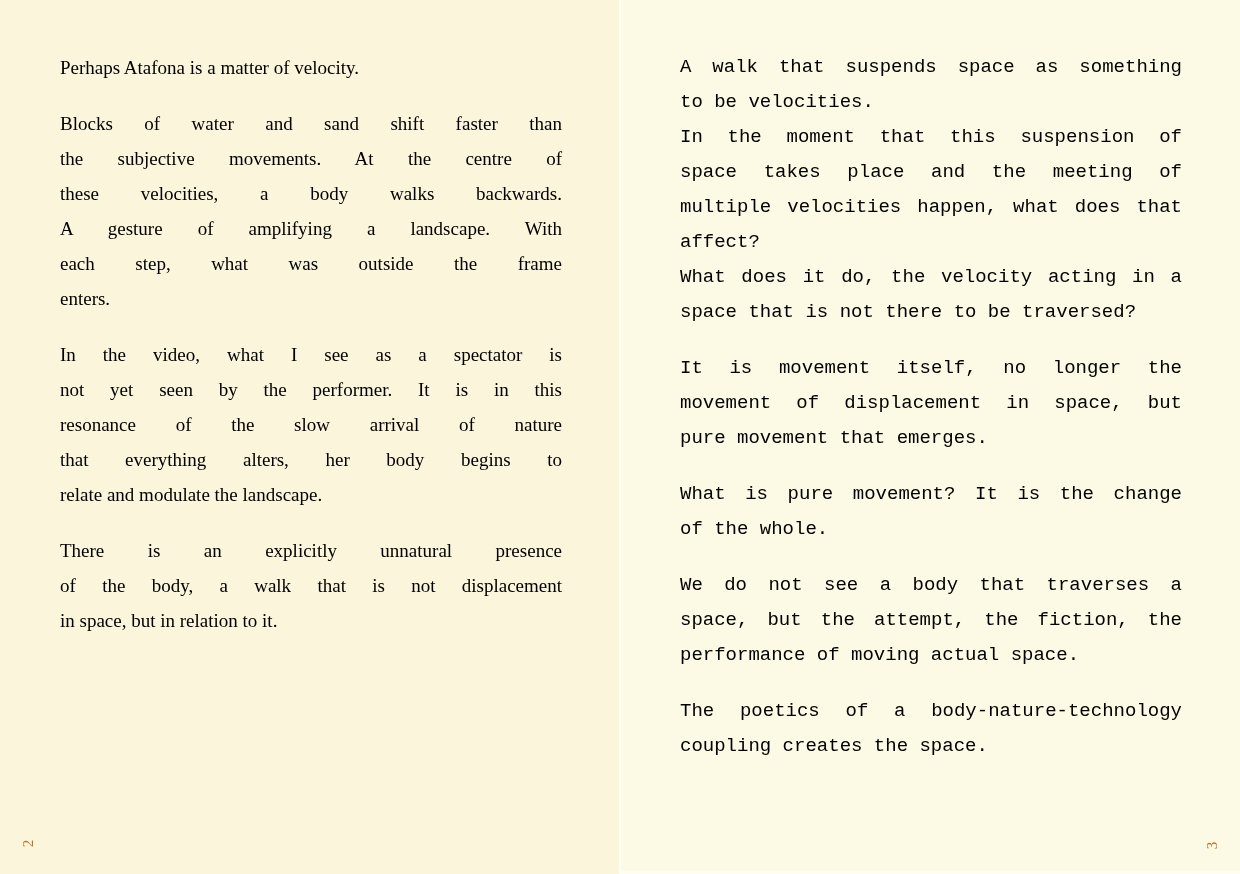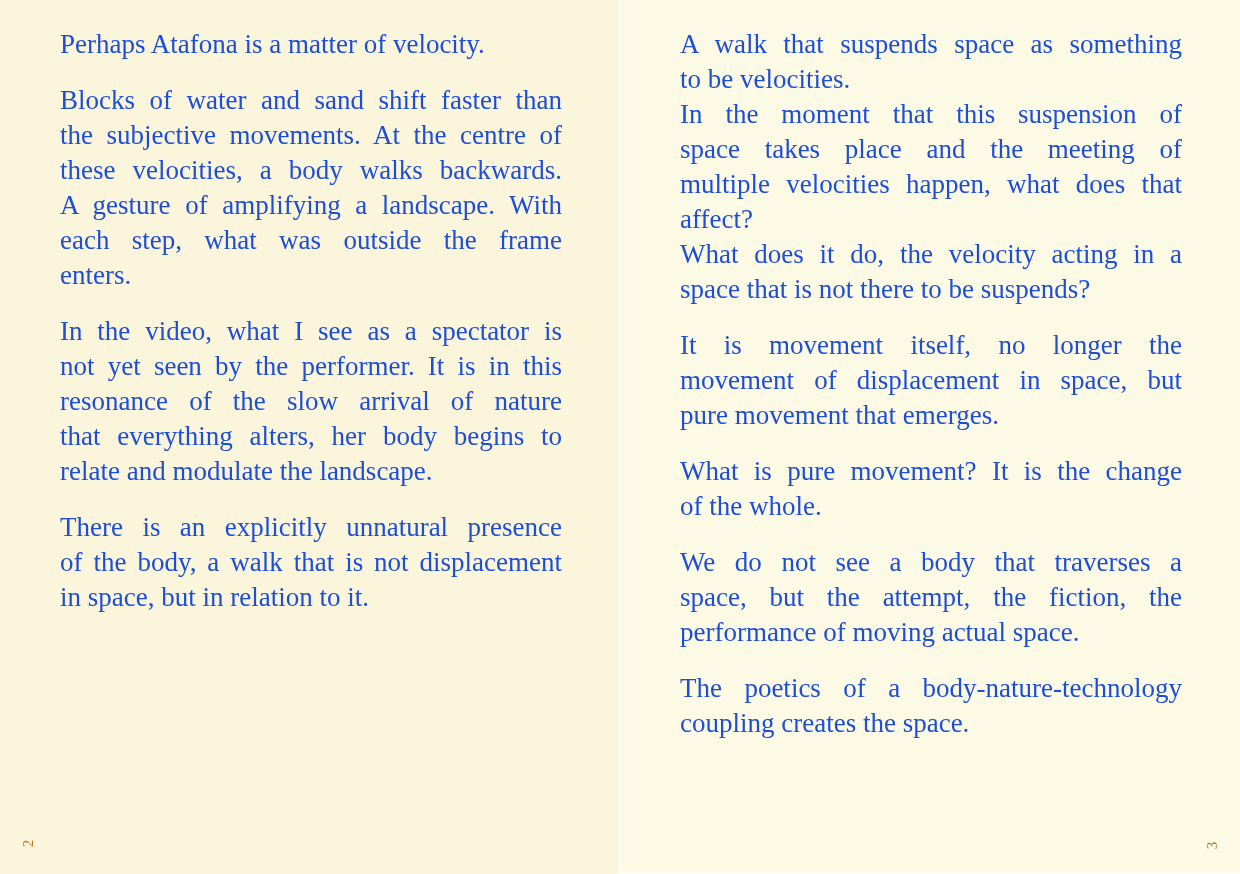--- a/index.html
+++ b/index.html
@@ -15,28 +15,28 @@
     position: relative;
     height: 874px;
     box-sizing: border-box;
   }
   .page-left  { width: 619px; background: #faf5db; }
   .gutter     { width: 2px; height: 874px; background: #fffef6; }
   .page-right { width: 619px; background: #fcf9e4; border-bottom: 3px solid #fffdf2; }
 
   .text-block {
     position: absolute;
-    top: 27px;
+    top: 50px;
     left: 60px;
     width: 502px;
-    color: #1d4ed8;
-    font-size: 27px;
+    color: #000000;
+    font-size: 19px;
     line-height: 35px;
   }
-  .page-right .text-block { left: 59px; }
+  .page-right .text-block { left: 59px; font-family: Liberation Mono, monospace; }
 
   .para { margin: 0; }
   .gap-none   { margin-top: 0; }
   .gap-normal { margin-top: 21px; }
   .gap-small  { }
 
   .line { text-align: justify; }
   .line.jl { text-align-last: justify; }
 
   .page-num {
@@ -90,21 +90,21 @@
         <div class="line">to be velocities.</div>
       </div>
       <div class="para gap-small">
         <div class="line jl">In the moment that this suspension of</div>
         <div class="line jl">space takes place and the meeting of</div>
         <div class="line jl">multiple velocities happen, what does that</div>
         <div class="line">affect?</div>
       </div>
       <div class="para gap-small">
         <div class="line jl">What does it do, the velocity acting in a</div>
-        <div class="line">space that is not there to be suspends?</div>
+        <div class="line">space that is not there to be traversed?</div>
       </div>
       <div class="para gap-normal">
         <div class="line jl">It is movement itself, no longer the</div>
         <div class="line jl">movement of displacement in space, but</div>
         <div class="line">pure movement that emerges.</div>
       </div>
       <div class="para gap-normal">
         <div class="line jl">What is pure movement? It is the change</div>
         <div class="line">of the whole.</div>
       </div>

